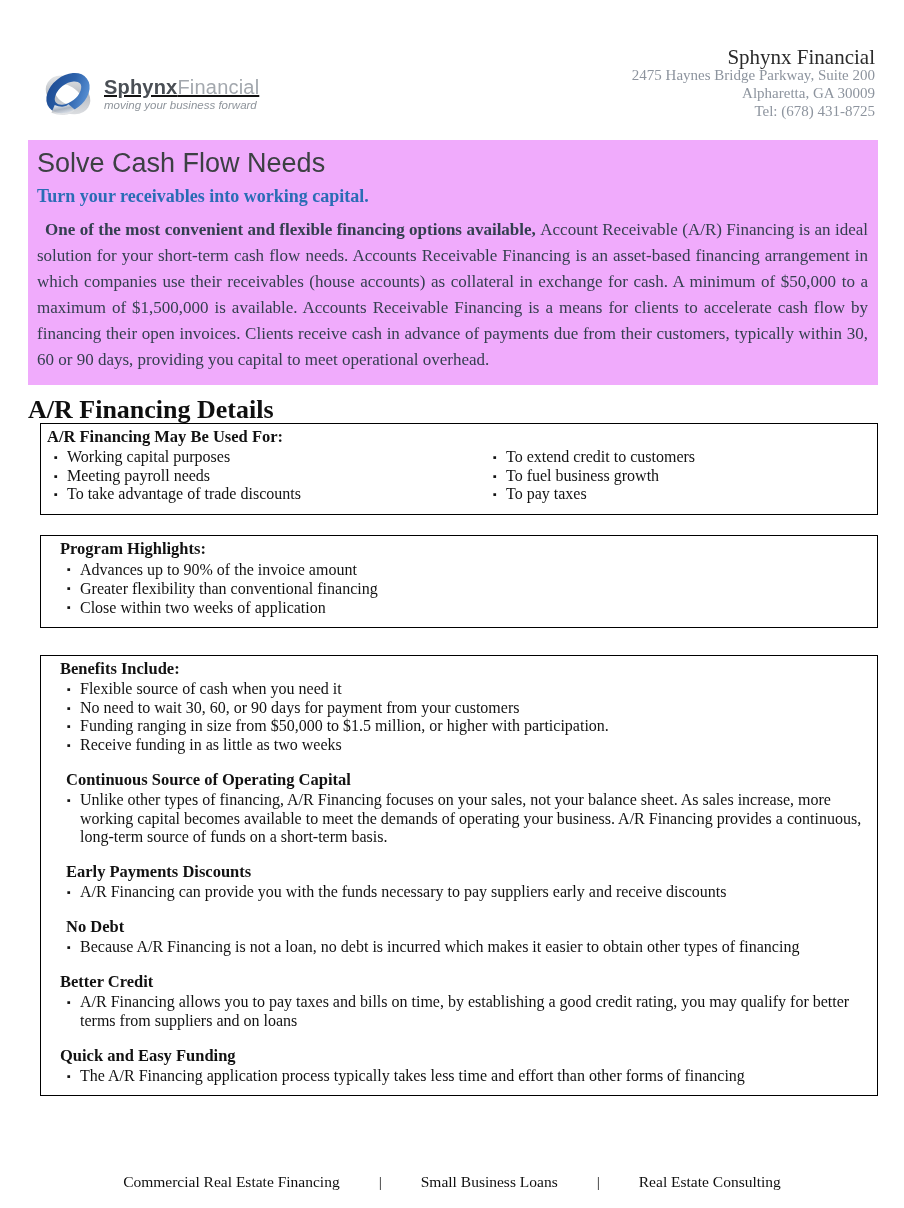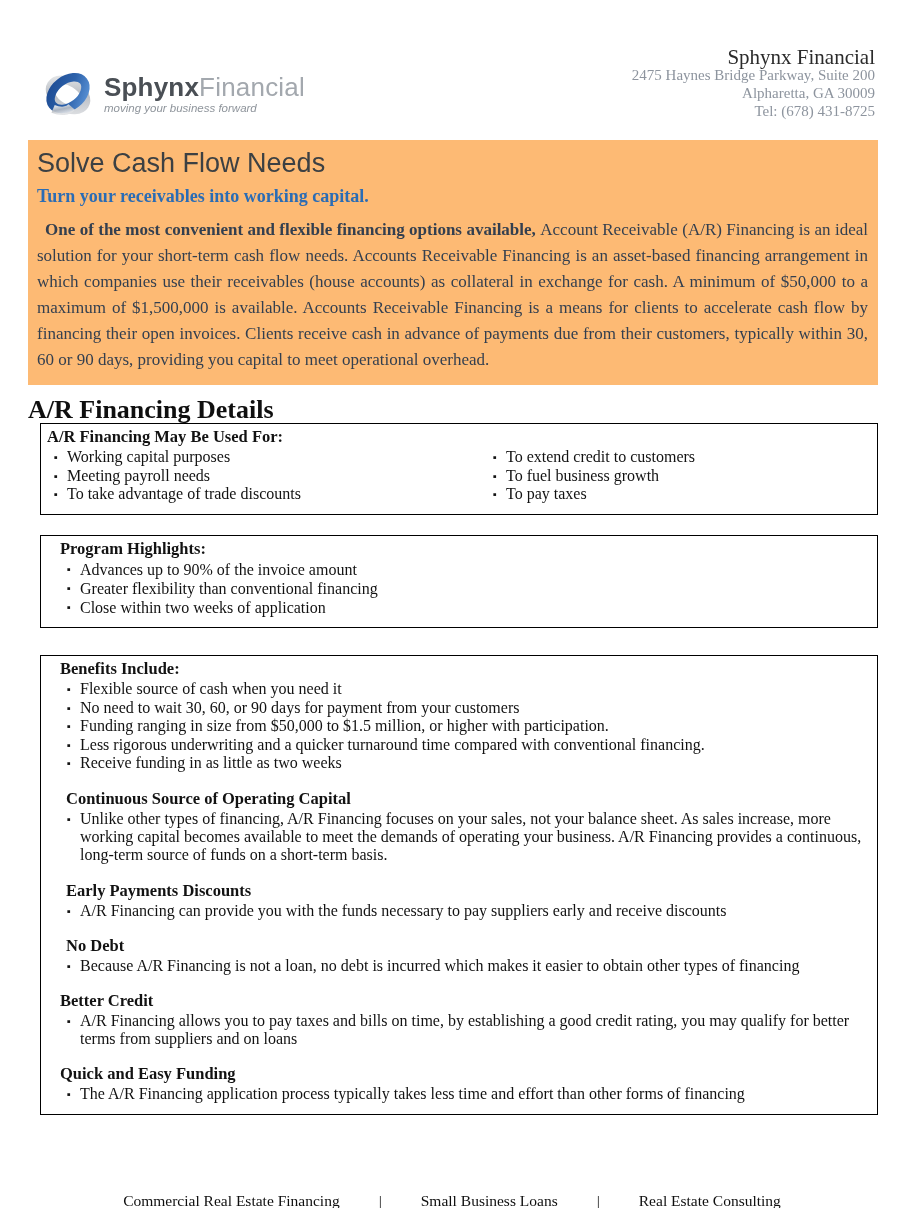--- a/index.html
+++ b/index.html
@@ -14,31 +14,31 @@
   }
   
   .top{
     display:flex;justify-content:space-between;align-items:flex-start;
     height:140px;box-sizing:border-box;
     padding:48px 29px 0 40px;
   }
   .logo{display:flex;align-items:center;margin-top:18px;}
   .rings{width:56px;height:56px;display:inline-block;margin-right:8px;}
   .logotext{display:flex;flex-direction:column;line-height:1;}
-  .brand{font-family:"Liberation Sans", sans-serif;font-size:26px;letter-spacing:.2px;}
+  .brand{font-family:"Liberation Sans", sans-serif;font-size:20px;letter-spacing:.2px;text-decoration:underline;}
   .brand b{color:#4a4f55;font-weight:bold;}
   .brand .lt{color:#a3a8ae;font-weight:normal;}
   .tagline{font-family:"Liberation Sans", sans-serif;font-style:italic;font-size:11.5px;color:#8e949b;margin-top:3px;}
   .address{text-align:right;line-height:18px;}
   .co{font-size:21px;color:#2b2b2b;}
   .al{font-size:15px;color:#8d949e;}
   
   .hero{
     margin:0 26px 0 28px;
-    background:#fdba74;
+    background:#f0abfc;
     padding:7px 10px 12px 9px;
     box-sizing:border-box;
   }
   .h-title{
     font-family:"Liberation Sans", sans-serif;
     font-size:27px;color:#3c4043;line-height:32px;
   }
   .h-sub{
     font-size:18px;font-weight:bold;color:#2a6cb5;line-height:27px;margin-top:4px;
   }
@@ -161,21 +161,20 @@
         <li>Close within two weeks of application</li>
       </ul>
   </div>
 
   <div class="box box3">
     <div class="box-title">Benefits Include:</div>
     <ul class="blist">
         <li>Flexible source of cash when you need it</li>
         <li>No need to wait 30, 60, or 90 days for payment from your customers</li>
         <li>Funding ranging in size from $50,000 to $1.5 million, or higher with participation.</li>
-        <li>Less rigorous underwriting and a quicker turnaround time compared with conventional financing.</li>
         <li>Receive funding in as little as two weeks</li>
       </ul>
     <div class="subsections">
         <div class="subhead ind">Continuous Source of Operating Capital</div>
         <ul class="blist">
           <li>Unlike other types of financing, A/R Financing focuses on your sales, not your balance sheet. As sales increase, more working capital becomes available to meet the demands of operating your business. A/R Financing provides a continuous, long-term source of funds on a short-term basis.</li>
         </ul>
         <div class="subhead ind">Early Payments Discounts</div>
         <ul class="blist">
           <li>A/R Financing can provide you with the funds necessary to pay suppliers early and receive discounts</li>

